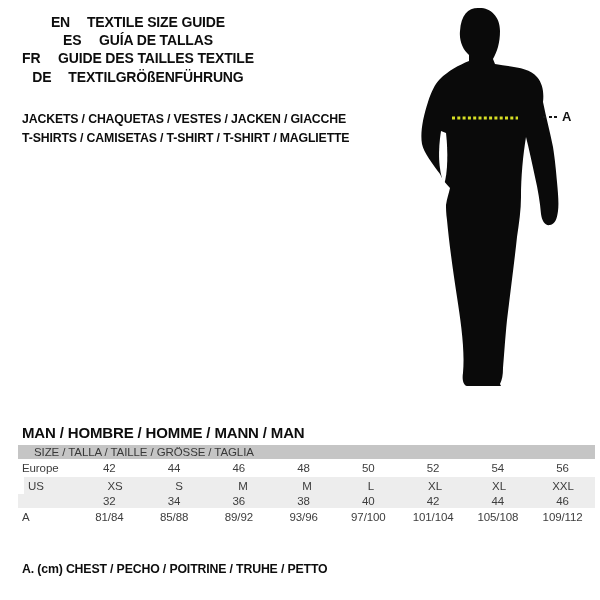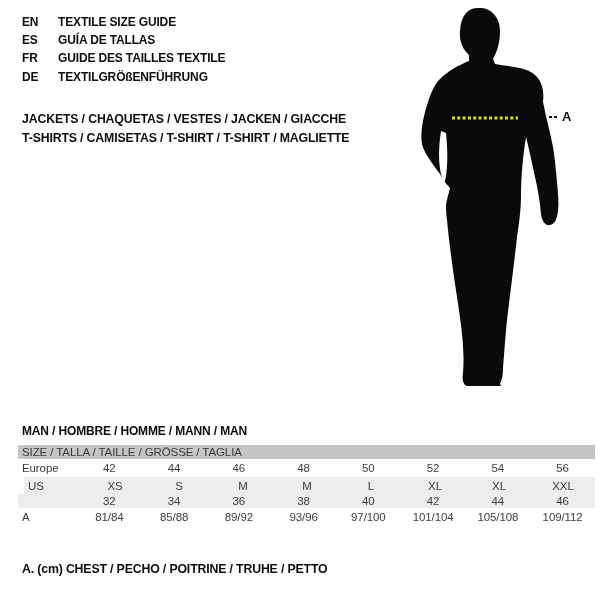--- a/index.html
+++ b/index.html
@@ -3,39 +3,39 @@
 <meta charset="utf-8">
 <style>
   html,body{margin:0;padding:0;}
   body{
     width:600px;height:600px;position:relative;background:#ffffff;
     font-family:"Liberation Sans", sans-serif;color:#0d0d0d;overflow:hidden;
   }
   
   #lang-list{position:absolute;left:22px;top:13px;}
   .lang-row{display:flex;height:18.2px;align-items:center;
-    font-weight:700;font-size:12px;letter-spacing:-0.15px;}
+    font-weight:700;font-size:14px;letter-spacing:-0.15px;justify-content:center;}
   .lang-code{width:36px;}
   
   #products{position:absolute;left:22px;top:110px;
     font-weight:700;font-size:12.3px;letter-spacing:-0.15px;}
   #products .product-line{height:19px;line-height:19px;}
   
   #figure-svg{position:absolute;left:415px;top:5px;width:150px;height:385px;}
   #pointer-line{position:absolute;left:543px;top:116px;width:17px;height:2px;
     background:repeating-linear-gradient(to right,#161616 0 3px,transparent 3px 5.6px);}
   #measure-label{position:absolute;left:562px;top:109px;
     font-size:13px;font-weight:600;color:#111;}
   
   #section-title{position:absolute;left:22px;top:424px;
-    font-weight:700;font-size:12px;letter-spacing:-0.15px;}
+    font-weight:700;font-size:15px;letter-spacing:-0.15px;}
   
   #size-table{position:absolute;left:18px;top:445px;width:577px;
     font-size:11.5px;color:#3d3d3d;letter-spacing:-0.1px;}
-  .t-header{background:#c5c5c5;height:14px;line-height:14.5px;padding-left:4px;color:#383838;}
+  .t-header{background:#c5c5c5;height:14px;line-height:14.5px;padding-left:16px;color:#383838;}
   .t-row{display:flex;align-items:center;}
   .row-europe{height:18px;}
   .row-us{height:17px;margin-left:6px;}
   .row-usnum{height:14px;}
   .row-a{height:18px;}
   .shaded{background:#ededed;}
   .t-label{width:55px;padding-left:4px;}
   .t-cell{flex:1;text-align:center;}
   
   #footnote{position:absolute;left:22px;top:547px;

